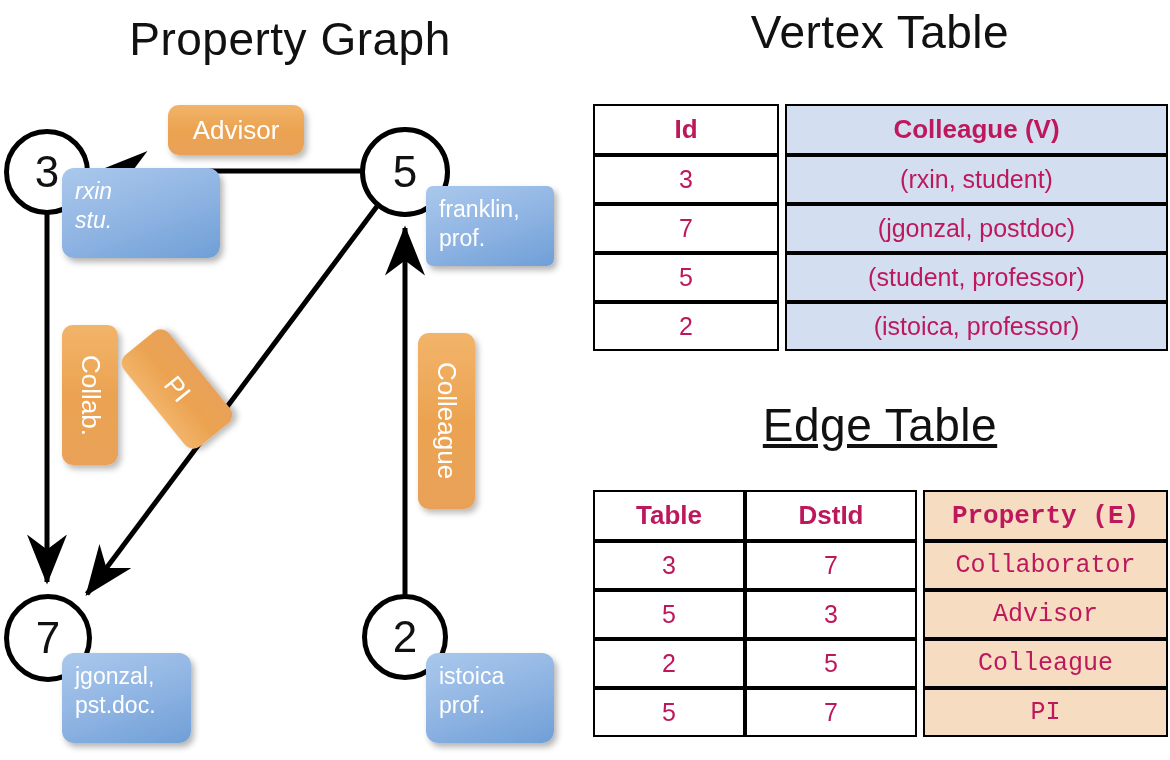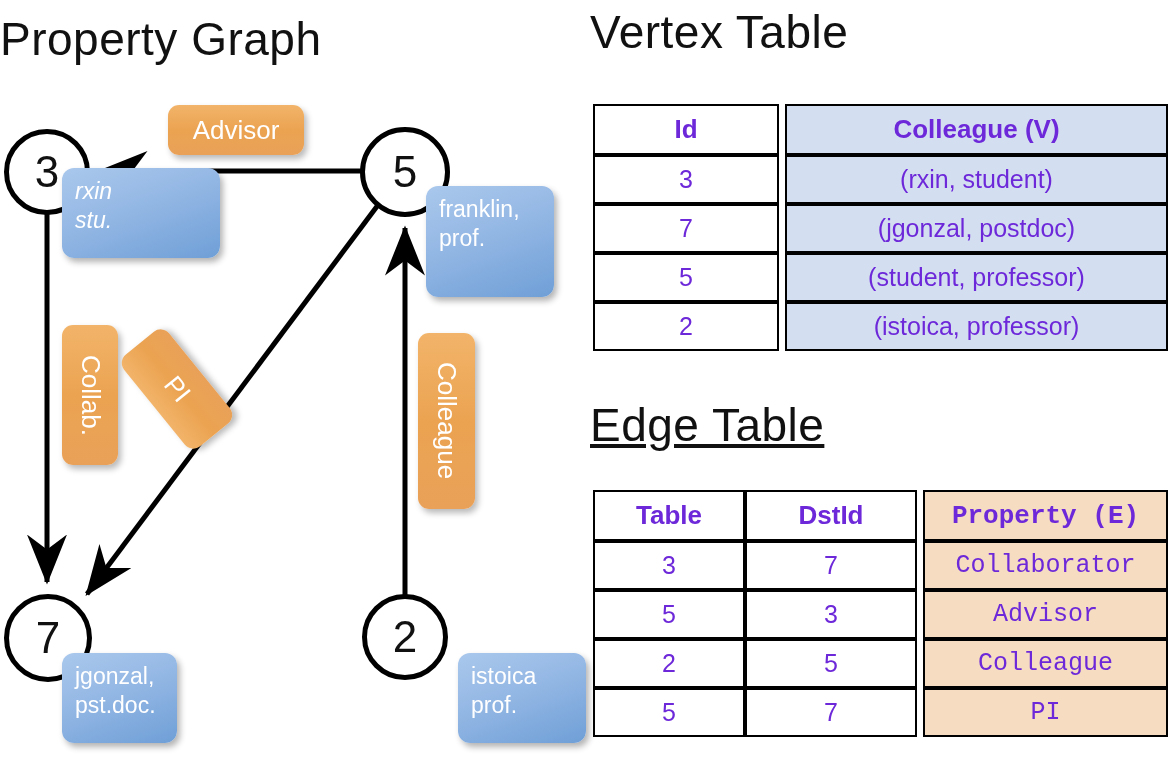--- a/index.html
+++ b/index.html
@@ -16,21 +16,21 @@
   }
 
   
   .title {
     position: absolute;
     font-weight: 300;
     font-size: 46px;
     letter-spacing: 0.5px;
     color: #111;
     white-space: nowrap;
-    text-align: left;
+    text-align: center;
   }
   #title-property-graph { left: 0px;   top: 12px;  width: 580px; }
   #title-vertex-table   { left: 590px; top: 5px;  width: 580px; }
   #title-edge-table     { left: 590px; top: 398px; width: 580px; text-decoration: underline; }
 
   
   #graph-panel {
     position: absolute;
     left: 0; top: 0; width: 585px; height: 760px;
   }
@@ -92,21 +92,21 @@
     position: absolute;
     border-collapse: separate;
     border-spacing: 0;
     table-layout: fixed;
   }
   .tbl td, .tbl th {
     border: 2px solid #000;
     font-weight: 400;
     font-size: 25px;
     text-align: center;
-    color: #6d28d9;
+    color: #be185d;
     padding: 8px;
     height: 46px;
     overflow: hidden;
     white-space: nowrap;
   }
   .tbl th { font-weight: 700; font-size: 26px; }
   .hdr-blue, .cell-blue { background: #d3dff1; }
   .hdr-orange, .cell-orange { background: #f6ddc1; font-family: Liberation Mono, monospace; }
   .gap-col { border: none !important; width: 6px; background: #fff; }
 
@@ -138,25 +138,25 @@
     <line x1="405" y1="598" x2="405" y2="228" stroke="#000" stroke-width="5" marker-end="url(#arrowhead)"></line>
   </svg>
 
   <div class="node-circle" style="left:4px;  top:129px; width:86px; height:86px;">3</div>
   <div class="node-circle" style="left:360px;top:127px; width:90px; height:90px;">5</div>
   <div class="node-circle" style="left:4px;  top:594px; width:88px; height:88px;">7</div>
   <div class="node-circle" style="left:362px;top:594px; width:86px; height:86px;">2</div>
 
   <div class="prop-box" style="left:62px;  top:168px; width:158px; height:90px;font-style:italic;">rxin
 stu.</div>
-  <div class="prop-box" style="left:426px; top:186px; width:128px; height:111px;">franklin,
+  <div class="prop-box" style="left:426px; top:186px; width:128px; height:80px;border-radius:7px;">franklin,
 prof.</div>
-  <div class="prop-box" style="left:62px;  top:653px; width:115px; height:90px;">jgonzal,
+  <div class="prop-box" style="left:62px;  top:653px; width:129px; height:90px;">jgonzal,
 pst.doc.</div>
-  <div class="prop-box" style="left:426px; top:653px; width:128px; height:90px;margin-left:32px;">istoica
+  <div class="prop-box" style="left:426px; top:653px; width:128px; height:90px;">istoica
 prof.</div>
 
   <div class="edge-badge" style="left:168px; top:105px; width:136px; height:50px;">Advisor</div>
 
   <div class="edge-badge vertical" style="left:62px; top:325px; width:56px; height:140px;">Collab.</div>
 
   <div class="edge-badge vertical2" style="left:148px; top:330px; width:58px; height:118px; transform:rotate(-39deg); transform-origin:center center;">PI</div>
 
   <div class="edge-badge vertical" style="left:418px; top:333px; width:57px; height:176px;">Colleague</div>
 </div>

